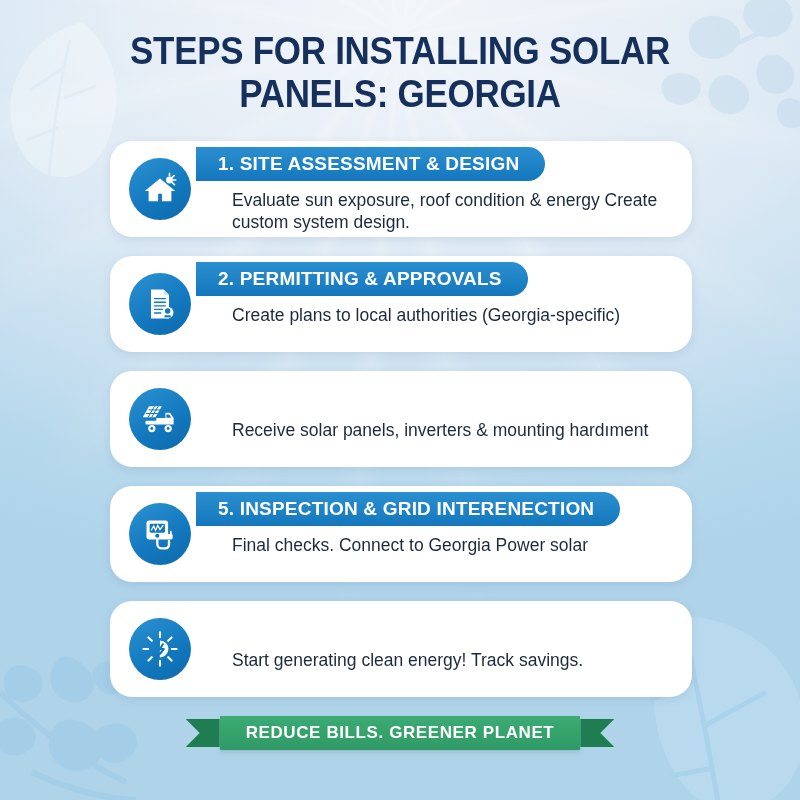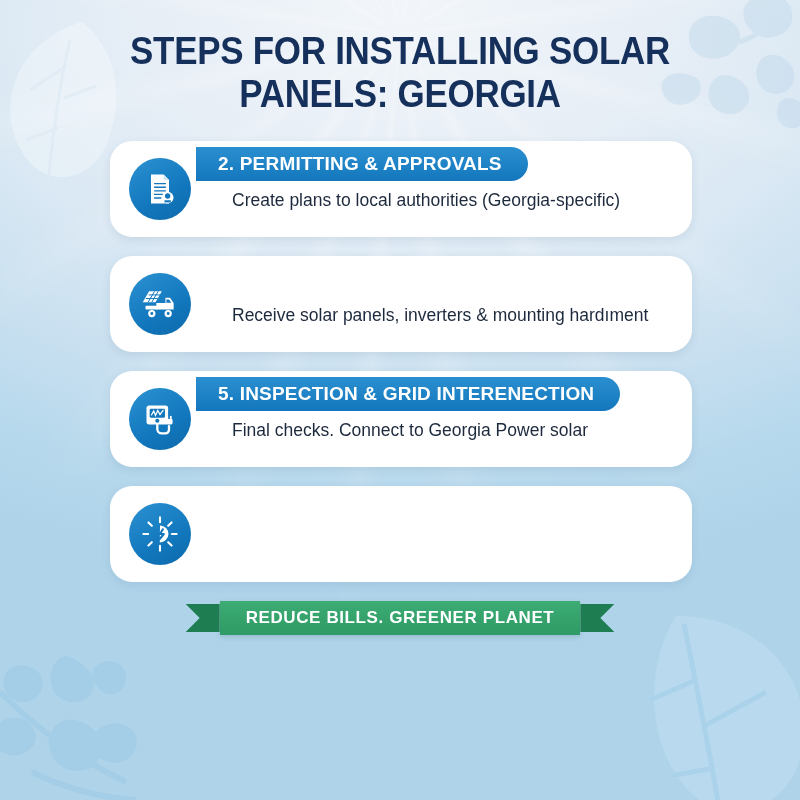--- a/index.html
+++ b/index.html
@@ -271,20 +271,37 @@
       <path d="M62 40 C 150 40, 202 108, 188 176 C 176 234, 112 254, 74 214 C 32 168, 30 92, 62 40 Z" fill="#c7e2f3" opacity="0.85"></path>
       <path d="M70 48 C 84 118, 98 186, 108 250" stroke="#a8d2ec" stroke-width="5" fill="none"></path>
       <path d="M82 104 L 36 124 M90 150 L 152 116 M100 192 L 56 200" stroke="#a8d2ec" stroke-width="5" fill="none"></path>
     </svg>
   </div>
 
   <h1 class="title">STEPS FOR INSTALLING SOLAR PANELS: GEORGIA</h1>
 
   <div class="steps">
 
+    <div class="step">
+      <div class="card"></div>
+      <div class="notch"></div>
+      <div class="pill">1. SITE ASSESSMENT &amp; DESIGN</div>
+      <div class="desc">Evaluate sun exposure, roof condition &amp; energy Create custom system design.</div>
+      <div class="icon-wrap">
+        <svg width="38" height="38" viewBox="0 0 40 40">
+          <g fill="#ffffff">
+            <path d="M20 9 L4 22 h4 v11 h10 v-8 h4 v8 h10 V22 h4 L20 9 Z"></path>
+            <circle cx="30" cy="10.5" r="3.6"></circle>
+          </g>
+          <g stroke="#ffffff" stroke-width="1.7" stroke-linecap="round">
+            <path d="M30 3.4 v2.6 M36.6 10.5 h-2.6 M34.9 5.8 l-1.9 1.9 M35.2 15.4 l-2 -2"></path>
+          </g>
+        </svg>
+      </div>
+    </div>
 
     <div class="step">
       <div class="card"></div>
       <div class="notch"></div>
       <div class="pill">2. PERMITTING &amp; APPROVALS</div>
       <div class="desc">Create plans to local authorities (Georgia-specific)</div>
       <div class="icon-wrap">
         <svg width="36" height="36" viewBox="0 0 40 40">
           <path d="M10 4 h14 l6 6 v26 H10 Z" fill="#ffffff"></path>
           <path d="M24 4 v6 h6 Z" fill="#cfe6f6"></path>
@@ -339,20 +356,21 @@
           <path d="M17 26 v5 a5 5 0 0 0 5 5 h4 a4 4 0 0 0 4 -4 v-4" stroke="#ffffff" stroke-width="2.6" fill="none" stroke-linecap="round"></path>
           <rect x="26" y="20" width="8" height="6" rx="1.6" fill="#ffffff"></rect>
           <path d="M28 17.5 v3 M32 17.5 v3" stroke="#ffffff" stroke-width="2" stroke-linecap="round"></path>
         </svg>
       </div>
     </div>
 
     <div class="step">
       <div class="card"></div>
       <div class="notch"></div>
+      <div class="desc">Start generating clean energy! Track savings.</div>
       <div class="icon-wrap">
         <svg width="38" height="38" viewBox="0 0 40 40">
           <path d="M20 11 a9 9 0 1 0 0 18 a9 9 0 0 1 0 -18 Z" fill="#ffffff"></path>
           <circle cx="20" cy="20" r="9" fill="none"></circle>
           <path d="M20 11 a9 9 0 1 1 -0.2 18" fill="#ffffff"></path>
           <path d="M23 15 l-3 5 h4 l-4 5" stroke="#1277bd" stroke-width="2.2" fill="none" stroke-linecap="round" stroke-linejoin="round"></path>
           <g stroke="#ffffff" stroke-width="2.2" stroke-linecap="round">
             <path d="M20 2.5 v5 M20 32.5 v5 M2.5 20 h5 M32.5 20 h5
                      M7.8 7.8 l3.6 3.6 M28.6 28.6 l3.6 3.6
                      M32.2 7.8 l-3.6 3.6 M11.4 28.6 l-3.6 3.6"></path>

